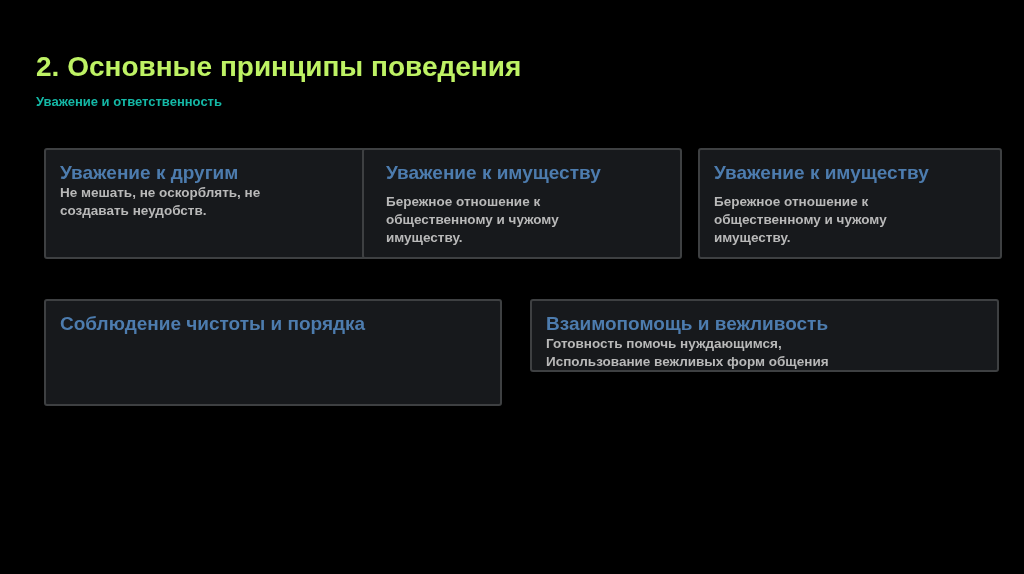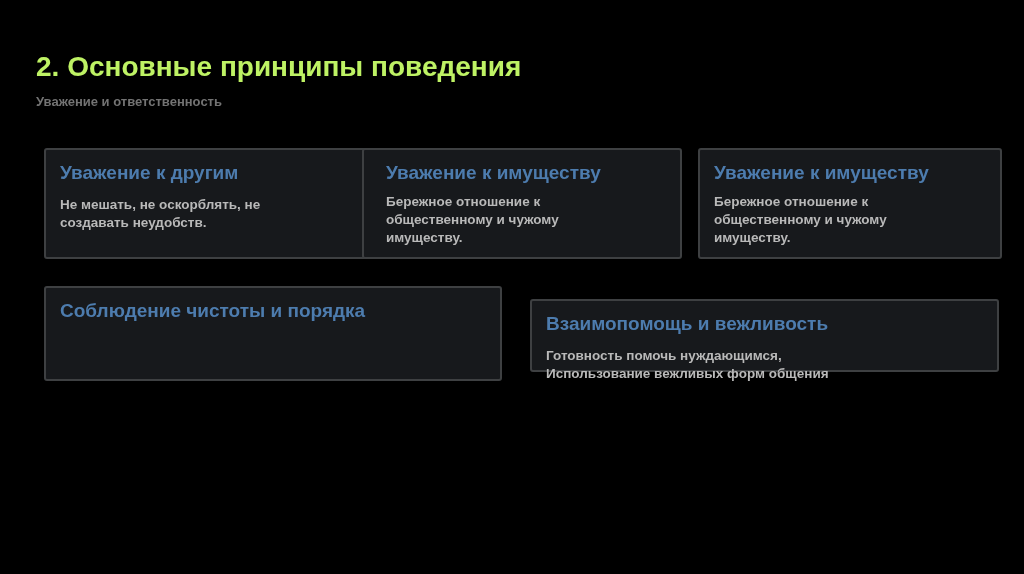--- a/index.html
+++ b/index.html
@@ -30,53 +30,53 @@
     color: #bef264;
     white-space: nowrap;
   }
   .slide-subtitle {
     position: absolute;
     left: 36px;
     top: 94px;
     font-size: 13px;
     line-height: 16px;
     font-weight: bold;
-    color: #737373;
+    color: #14b8a6;
     white-space: nowrap;
   }
   .card {
     position: absolute;
     box-sizing: border-box;
     background: #17191c;
     border: 2px solid #3e4042;
     border-radius: 3px;
     padding: 12px 14px;
   }
   .card-heading {
     font-size: 19px;
     line-height: 22px;
     font-weight: bold;
     color: #4d7cae;
     white-space: nowrap;
   }
   .card-body {
-    margin-top: 12px;
+    margin-top: 0;
     font-size: 13.5px;
     line-height: 18px;
     font-weight: bold;
     color: #b9b9b9;
     white-space: pre-line;
   }
   .card.tight .card-body {
     margin-top: 9px;
   }
   .card1 { left: 44px;  top: 148px; width: 364px; height: 111px; }
   .card2 { left: 362px; top: 148px; width: 320px; height: 111px; padding-left: 22px; }
   .card3 { left: 698px; top: 148px; width: 304px; height: 111px; }
-  .card4 { left: 44px;  top: 286px; width: 458px; height: 95px; }
+  .card4 { left: 44px;  top: 299px; width: 458px; height: 107px; }
   .card5 { left: 530px; top: 299px; width: 469px; height: 73px; }
 </style>
 </head>
 <body>
 
 <div class="slide">
 
   <div class="slide-title">2. Основные принципы поведения</div>
 
   <div class="slide-subtitle">Уважение и ответственность</div>

